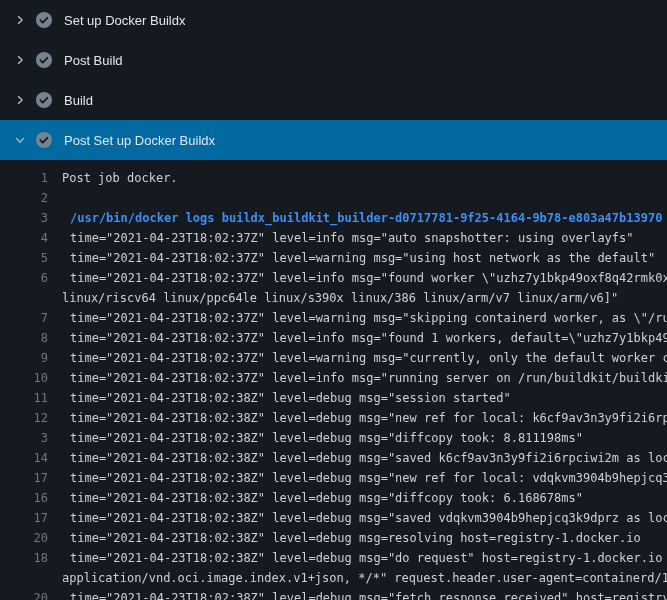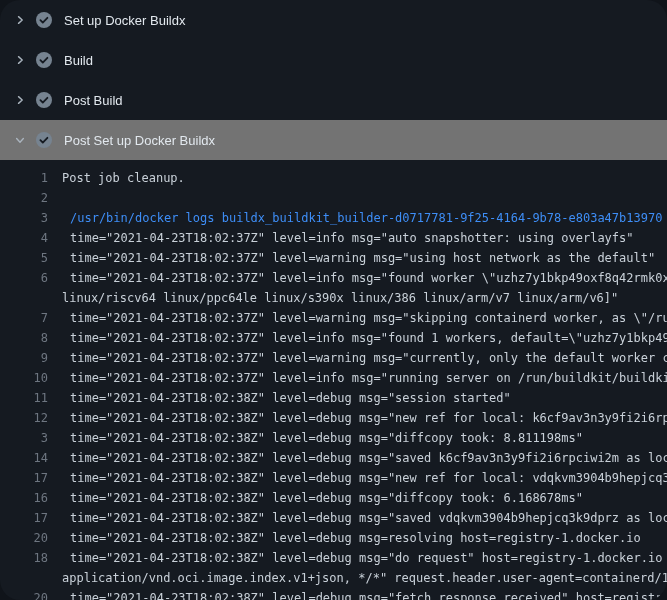--- a/index.html
+++ b/index.html
@@ -1,46 +1,45 @@
 <!DOCTYPE html>
 <html><head>
 <meta charset="utf-8">
 <style>
   html,body{margin:0;padding:0;background:#10141a;}
   #viewer{
     width:667px;height:600px;overflow:hidden;position:relative;
     background:#151a21;
     font-family:"Liberation Sans", sans-serif;
-    border-radius:20px;
   }
   
   .section{
     height:40px;display:flex;align-items:center;
     padding:0 14px;cursor:pointer;color:#e2e8ee;font-size:13px;
   }
-  .section.expanded{background:#737373;}
+  .section.expanded{background:#0369a1;}
   .chev{width:22px;flex:none;display:flex;align-items:center;justify-content:flex-start;}
   .chev svg{display:block;}
   .chev.down svg{transform:rotate(90deg);}
   .check{width:16px;height:16px;flex:none;margin-right:12px;display:flex;align-items:center;}
   .slabel{white-space:nowrap;}
   
   #loglines{
     padding-top:8px;
     font-family:"DejaVu Sans Mono", monospace;
     font-size:12px;line-height:20px;
   }
   .row{display:flex;height:20px;white-space:pre;overflow:hidden;}
   .ln{
     width:48px;flex:none;text-align:right;color:#6e7681;
     cursor:pointer;user-select:none;
   }
   .lt{flex:1 1 auto;overflow:hidden;color:#c9d1d9;padding-left:14px;}
   .row.log .lt, .row.command .lt{padding-left:22px;}
-  .row.command .lt{color:#3e8ef7;font-weight:normal;cursor:text;}
+  .row.command .lt{color:#3e8ef7;font-weight:bold;cursor:text;}
   .row.group .lt{cursor:pointer;margin-top:44px;}
   .row.wrap .lt{padding-left:14px;}
 </style>
 </head>
 <body>
 
 <div id="viewer">
   <div id="sections">
       <div class="section">
     <span class="chev">
@@ -61,55 +60,55 @@
       <svg width="12" height="12" viewBox="0 0 16 16">
         <path d="M6 3.5l5 4.5-5 4.5" stroke="#aab4be" stroke-width="1.8" fill="none" stroke-linecap="round" stroke-linejoin="round"></path>
       </svg>
     </span>
     <span class="check">
       <svg width="16" height="16" viewBox="0 0 16 16">
         <circle cx="8" cy="8" r="8" fill="#768390"></circle>
         <path d="M4.4 8.2l2.4 2.4 4.6-4.8" stroke="#151a21" stroke-width="1.8" fill="none" stroke-linecap="round" stroke-linejoin="round"></path>
       </svg>
     </span>
-    <span class="slabel">Build</span>
+    <span class="slabel">Post Build</span>
   </div>
       <div class="section">
     <span class="chev">
       <svg width="12" height="12" viewBox="0 0 16 16">
         <path d="M6 3.5l5 4.5-5 4.5" stroke="#aab4be" stroke-width="1.8" fill="none" stroke-linecap="round" stroke-linejoin="round"></path>
       </svg>
     </span>
     <span class="check">
       <svg width="16" height="16" viewBox="0 0 16 16">
         <circle cx="8" cy="8" r="8" fill="#768390"></circle>
         <path d="M4.4 8.2l2.4 2.4 4.6-4.8" stroke="#151a21" stroke-width="1.8" fill="none" stroke-linecap="round" stroke-linejoin="round"></path>
       </svg>
     </span>
-    <span class="slabel">Post Build</span>
+    <span class="slabel">Build</span>
   </div>
       <div class="section expanded">
     <span class="chev down">
       <svg width="12" height="12" viewBox="0 0 16 16">
         <path d="M6 3.5l5 4.5-5 4.5" stroke="#aab4be" stroke-width="1.8" fill="none" stroke-linecap="round" stroke-linejoin="round"></path>
       </svg>
     </span>
     <span class="check">
       <svg width="16" height="16" viewBox="0 0 16 16">
         <circle cx="8" cy="8" r="8" fill="#768390"></circle>
         <path d="M4.4 8.2l2.4 2.4 4.6-4.8" stroke="#151a21" stroke-width="1.8" fill="none" stroke-linecap="round" stroke-linejoin="round"></path>
       </svg>
     </span>
     <span class="slabel">Post Set up Docker Buildx</span>
   </div>
     </div>
   <div id="loglines">
       <div class="row plain">
     <span class="ln">1</span>
-    <span class="lt">Post job cleanup.</span>
+    <span class="lt">Post job docker.</span>
   </div>
       <div class="row group">
     <span class="ln">2</span>
     <span class="lt">▼ BuildKit container logs</span>
   </div>
       <div class="row command">
     <span class="ln">3</span>
     <span class="lt">/usr/bin/docker logs buildx_buildkit_builder-d0717781-9f25-4164-9b78-e803a47b13970</span>
   </div>
       <div class="row log">

